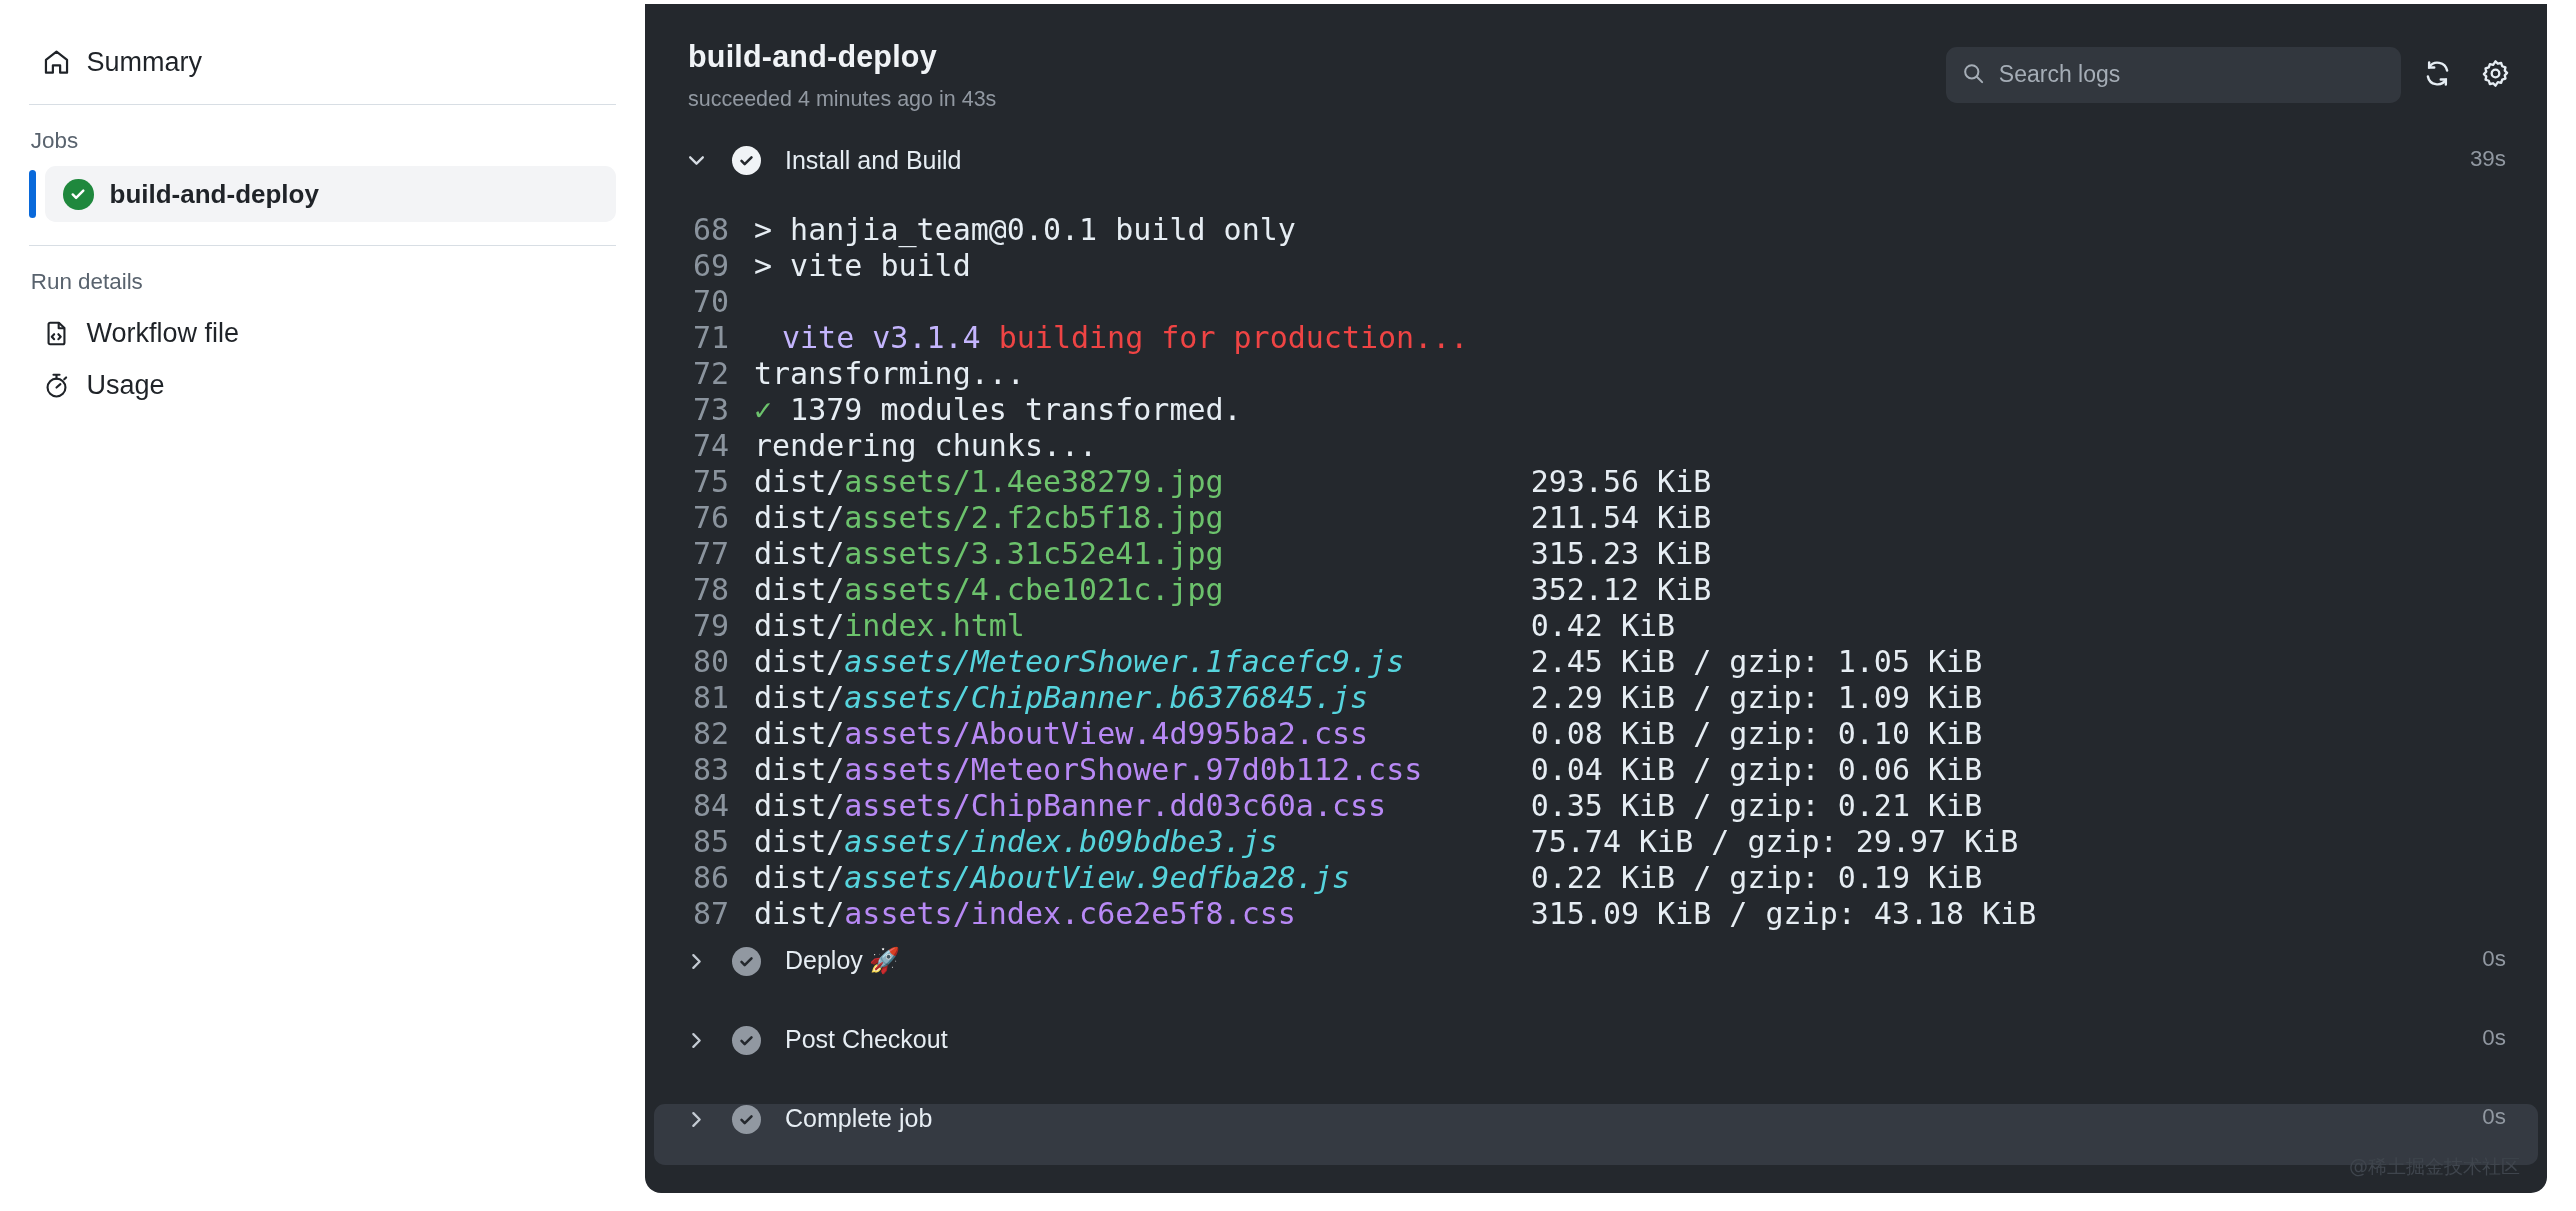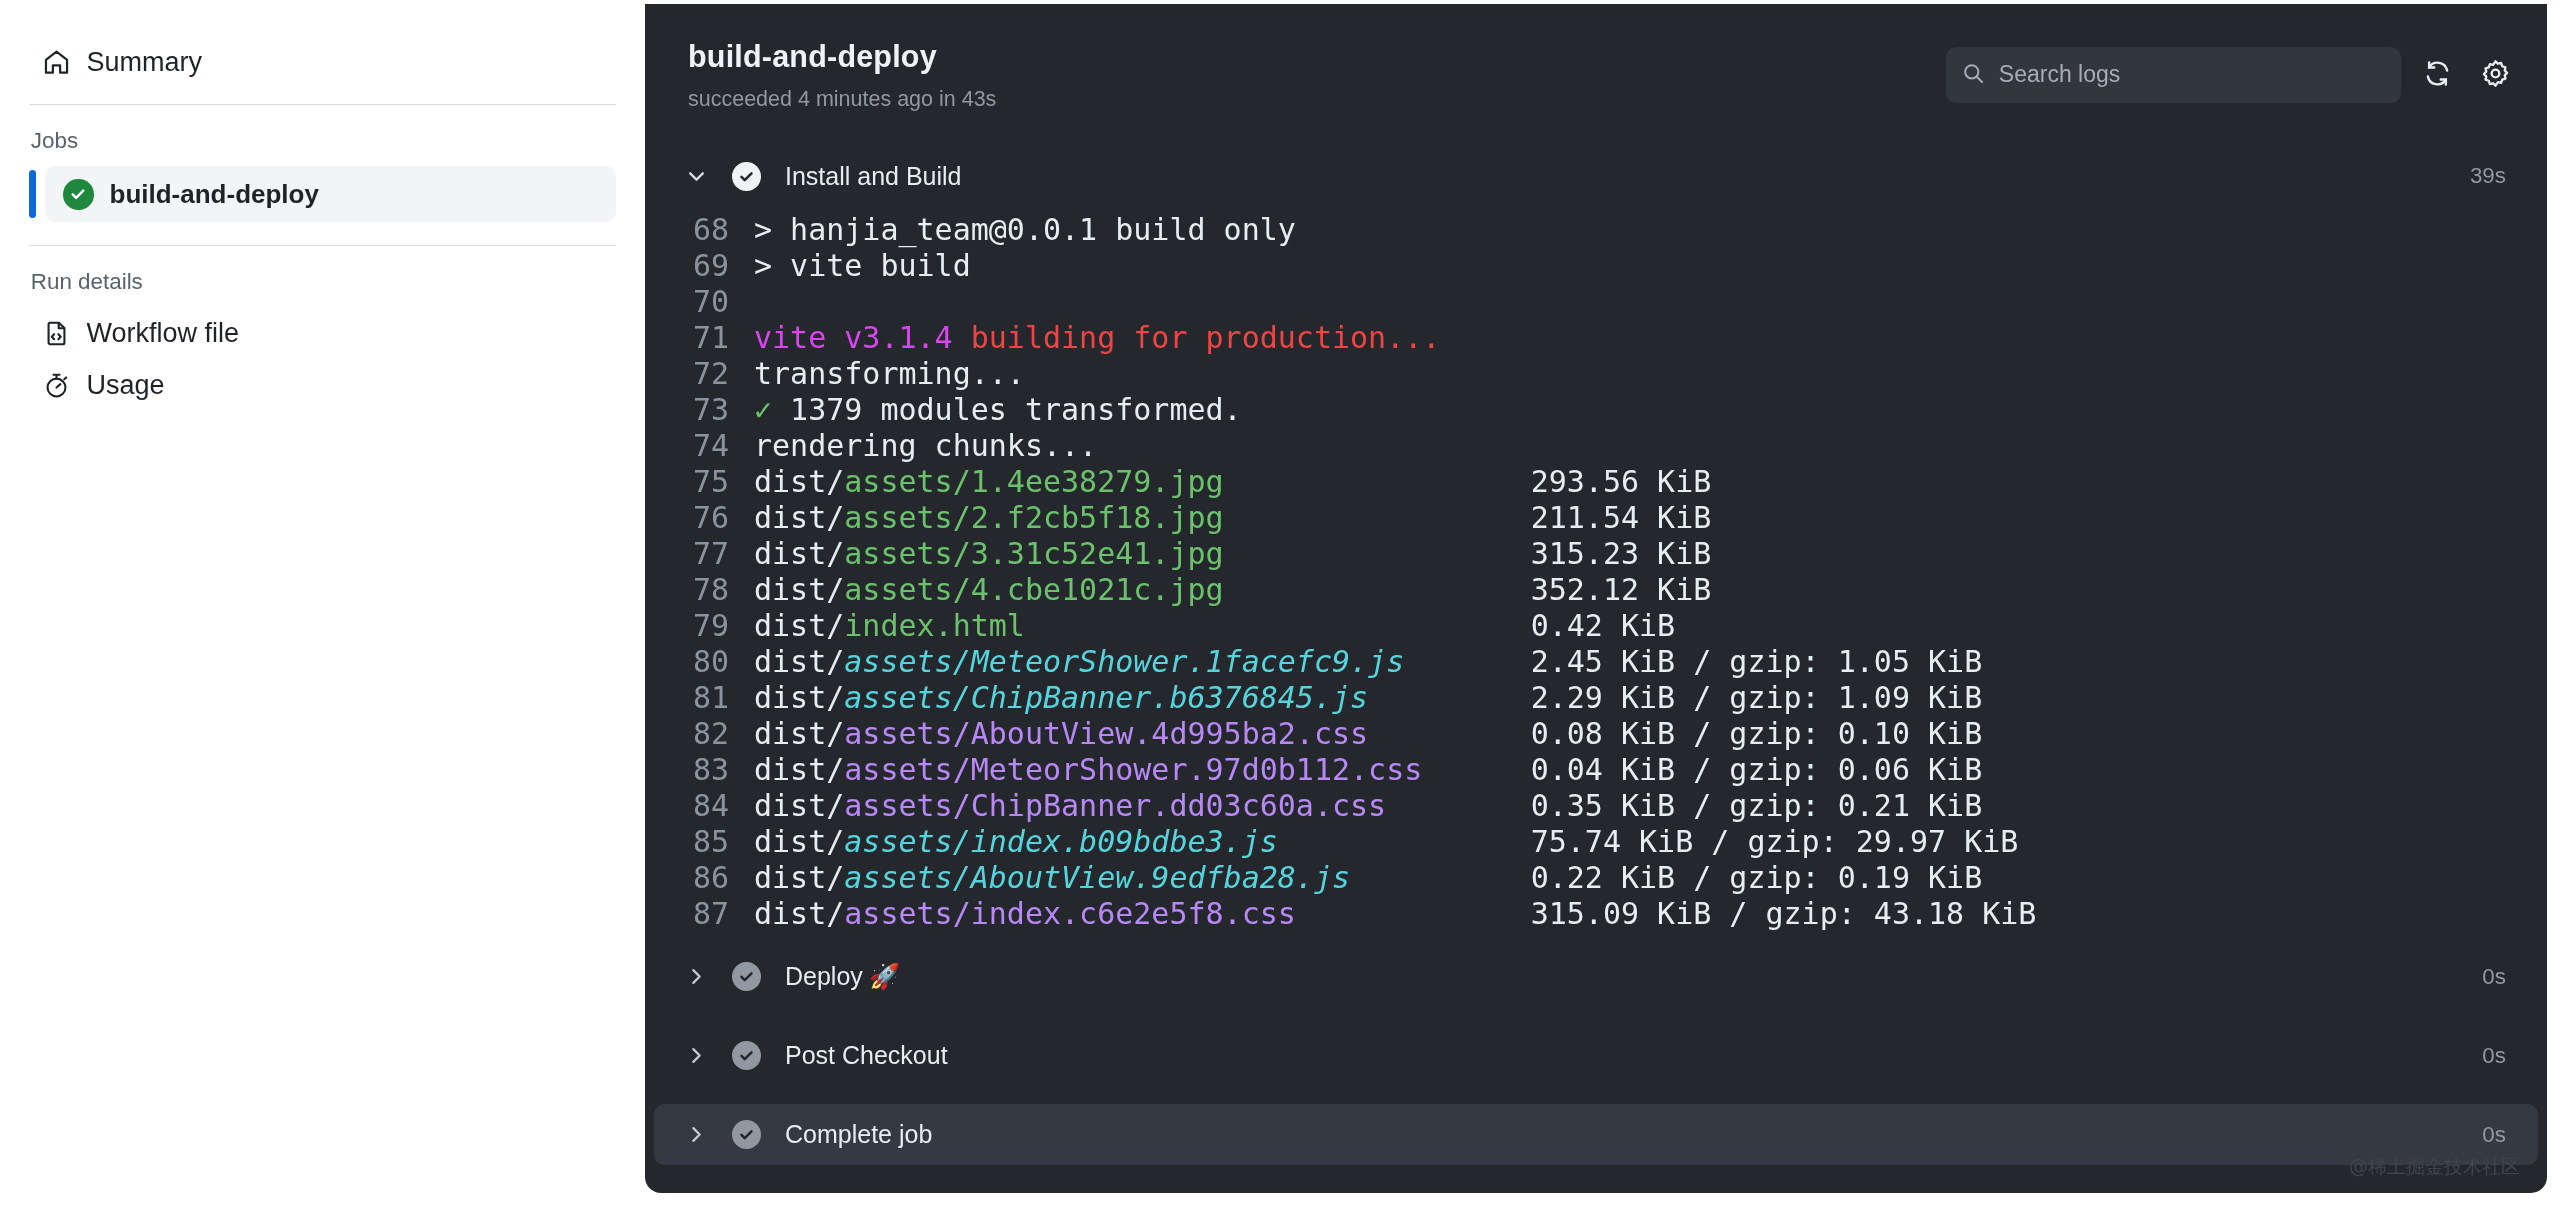--- a/index.html
+++ b/index.html
@@ -169,21 +169,20 @@
   .icon-btn {
     width: 43px; height: 43px;
     display: flex; align-items: center; justify-content: center;
     cursor: pointer;
     border-radius: 7.2px;
   }
 
   
   .step-row {
     display: flex;
-    align-items: center;
     height: 61px;
     padding: 0 32px 0 27px;
     margin: 0 9px;
     border-radius: 10.8px;
     cursor: pointer;
     position: relative;
   }
   .step-row.active { background: #353a42; }
   .step-row .chev {
     width: 30.5px; height: 30.5px;
@@ -238,21 +237,21 @@
     color: #8b949e;
     padding-right: 25px;
     user-select: none;
   }
   .lc { color: #e6edf3; }
   .lc .g  { color: #6cc26c; }   
   .lc .c  { color: #56d4dd; font-style: italic; }   
   .lc .p  { color: #b889f5; }   
   .lc .ok { color: #6cc26c; }
   .lc .sz { color: #e6edf3; }
-  .lc .cy { color: #d946ef; }
+  .lc .cy { color: #c4b5fd; margin-left: 28px; }
   .lc .gn { color: #ef4444; }
 
   
   #watermark {
     position: absolute;
     right: 27px;
     bottom: 12.5px;
     font-size: 19px;
     color: #3f454d;
     font-family: "DejaVu Sans", sans-serif;

